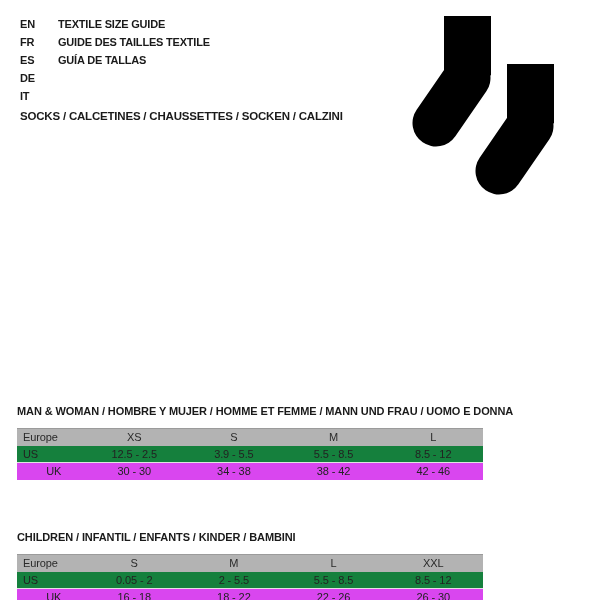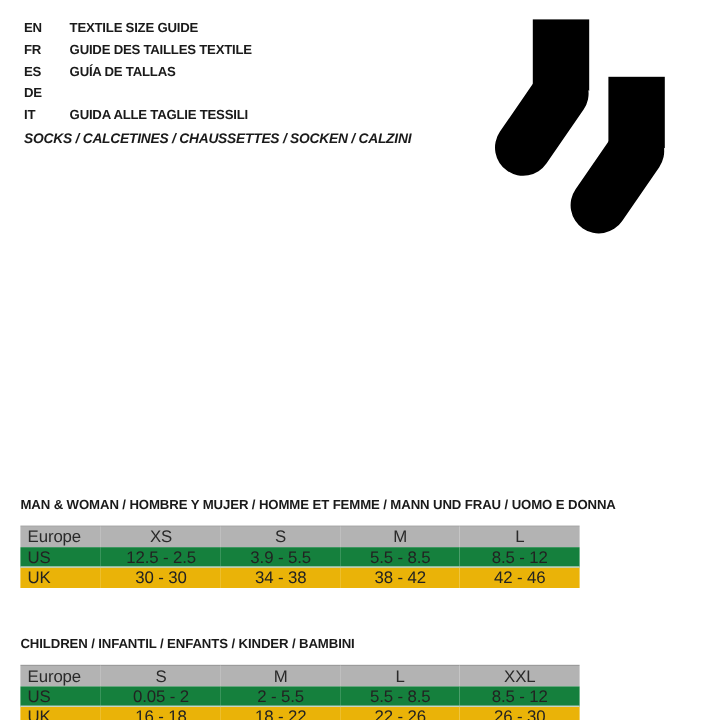--- a/index.html
+++ b/index.html
@@ -16,52 +16,52 @@
   .lang-block { position: absolute; left: 20px; top: 15px; }
   .lang-row { display: flex; height: 18px; align-items: center; }
   .lang-code, .lang-label {
     font-size: 11px; font-weight: 700; letter-spacing: -0.2px; white-space: nowrap;
   }
   .lang-code { width: 38px; }
 
   
   .category-line {
     position: absolute; left: 20px; top: 110px;
-    font-size: 11.5px; font-weight: 700; letter-spacing: -0.2px; white-space: nowrap; font-style: italic;
+    font-size: 11.5px; font-weight: 700; letter-spacing: -0.2px; white-space: nowrap;
   }
 
   
   .socks-icon { position: absolute; left: 412px; top: 16px; }
 
   
   .size-table-block { position: absolute; left: 17px; width: 466px; }
-  .table-man-woman { top: 414px; }
+  .table-man-woman { top: 404px; }
   .table-children { top: 510px; margin-top: 20px; }
   .table-title {
     font-size: 11px; font-weight: 700; letter-spacing: -0.1px;
     line-height: 14px; margin-bottom: 10px; white-space: nowrap;
   }
   table.size-table {
     width: 466px; table-layout: fixed; border-collapse: collapse;
-    font-size: 14px; color: #222222;
+    font-size: 11px; color: #222222;
   }
   table.size-table col.c0 { width: 67px; }
   table.size-table col.cn { width: 99px; }
   table.size-table th, table.size-table td {
     height: 17px; font-weight: 400; text-align: center; padding: 0;
     letter-spacing: -0.1px;
   }
   table.size-table th:first-child, table.size-table td:first-child {
     text-align: left; padding-left: 6px;
   }
   table.size-table thead th {
     background: #b3b3b3; border-top: 1px solid #9b9b9b; color: #2a2a2a;
   }
   table.size-table tr.row-us td { background: #15803d; border-bottom: 1px solid #e2e2e2; }
-  table.size-table tr.row-uk td { background: #eab308; }
+  table.size-table tr.row-uk td { background: #d946ef; text-align: center; }
 </style>
 </head>
 <body>
 
 <div class="lang-block">
   <div class="lang-row">
     <span class="lang-code">EN</span>
     <span class="lang-label">TEXTILE SIZE GUIDE</span>
   </div>
   <div class="lang-row">
@@ -70,21 +70,20 @@
   </div>
   <div class="lang-row">
     <span class="lang-code">ES</span>
     <span class="lang-label">GUÍA DE TALLAS</span>
   </div>
   <div class="lang-row">
     <span class="lang-code">DE</span>
   </div>
   <div class="lang-row">
     <span class="lang-code">IT</span>
-    <span class="lang-label">GUIDA ALLE TAGLIE TESSILI</span>
   </div>
 </div>
 
 <div class="category-line">SOCKS / CALCETINES / CHAUSSETTES / SOCKEN / CALZINI</div>
 
 <svg class="socks-icon" width="151" height="180" viewBox="-32 0 151 180" aria-hidden="true">
   <g>
     <rect x="0" y="0" width="47" height="83" fill="#000000"></rect>
     <circle cx="39" cy="74" r="16.5" fill="#ffffff"></circle>
     <path d="M23 62 L-8 107" stroke="#000000" stroke-width="47" stroke-linecap="round" fill="none"></path>

